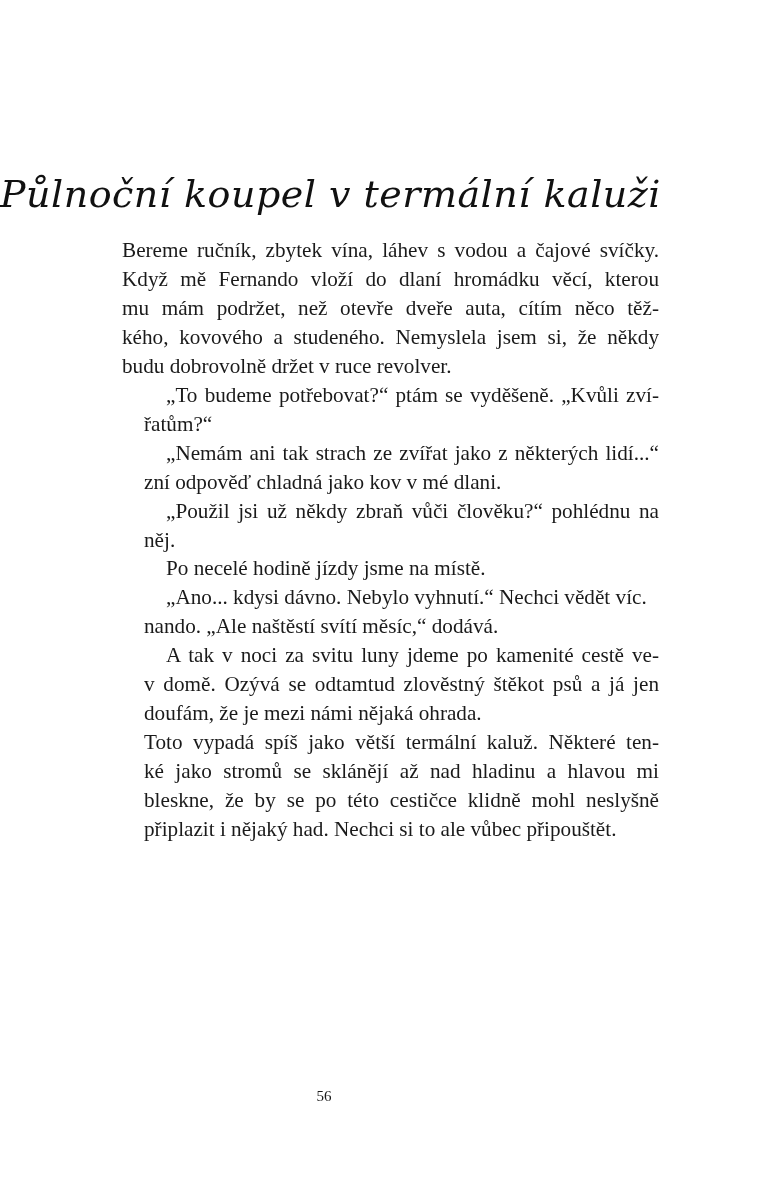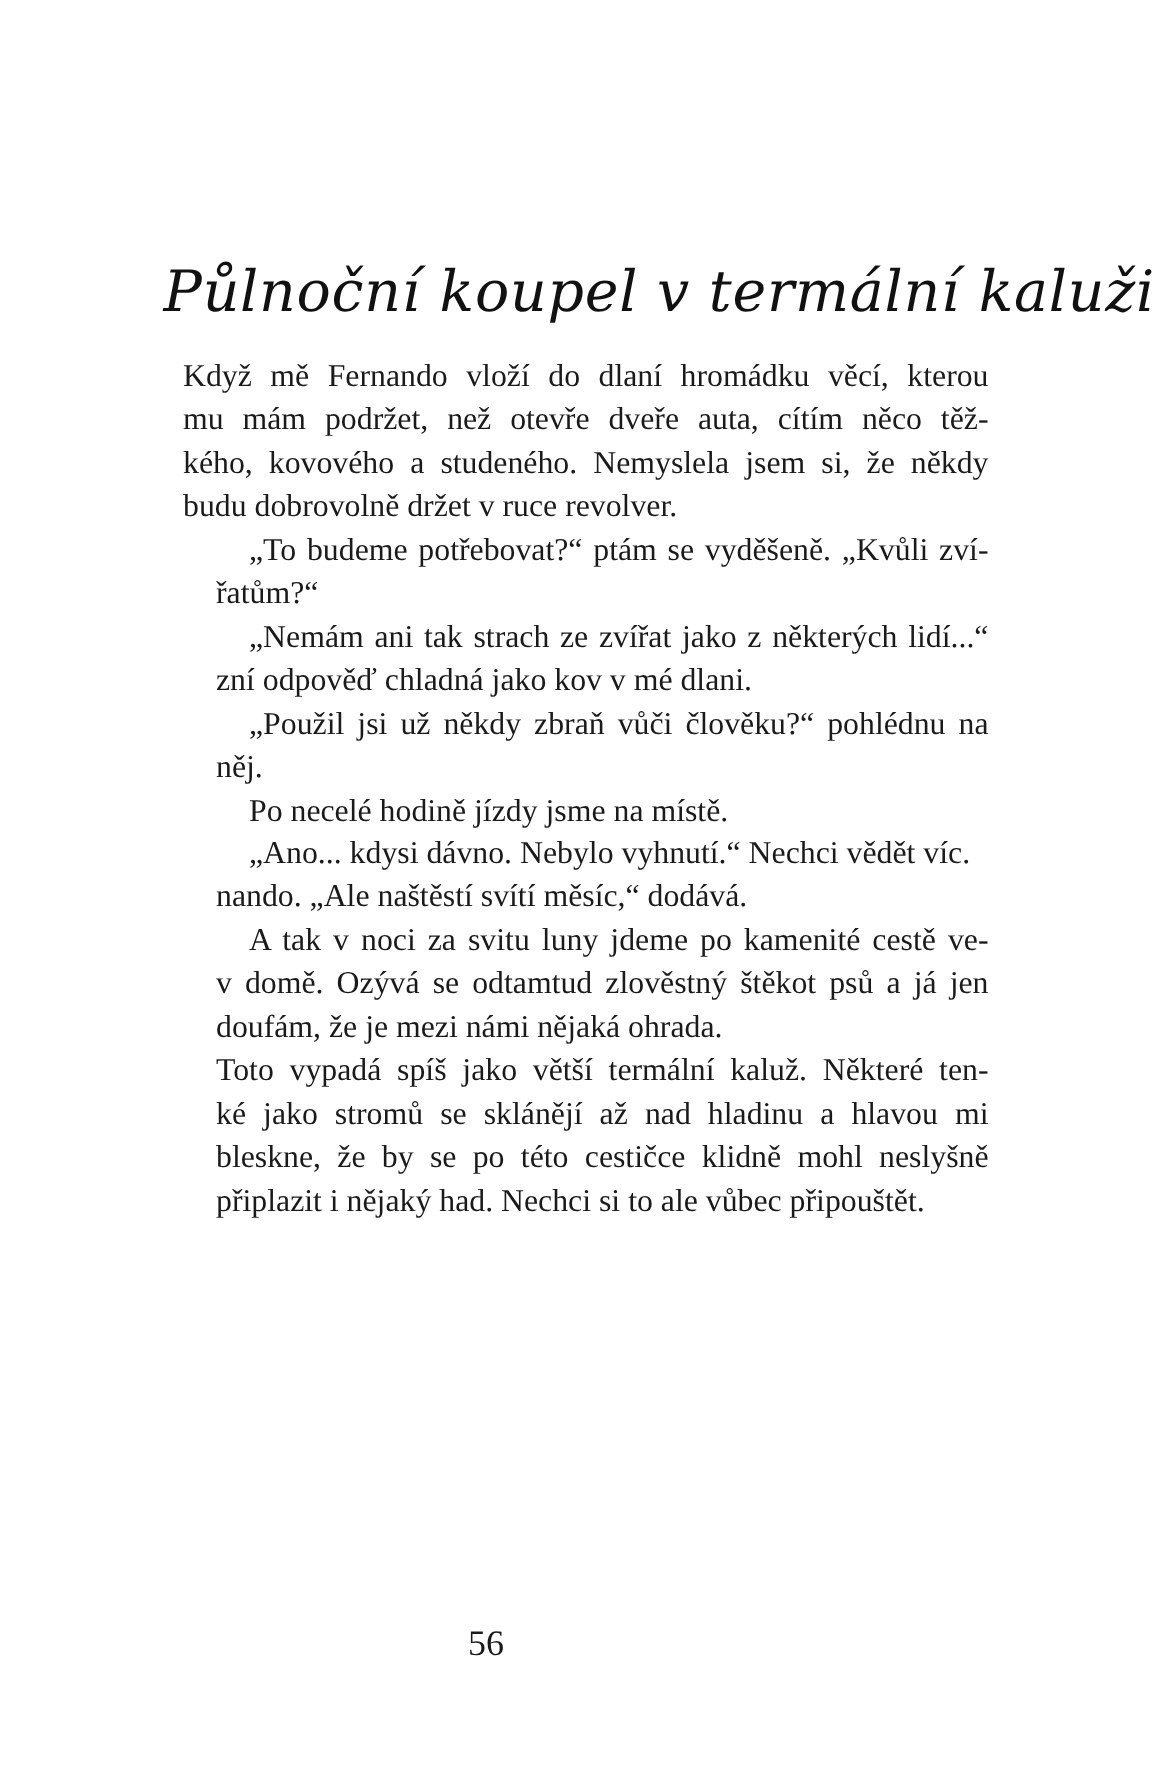--- a/index.html
+++ b/index.html
@@ -18,21 +18,21 @@
       position: absolute;
       left: 0; top: 0;
       width: 770px;
       height: 1182px;
     }
     .chapter-title {
       position: absolute;
       left: 0;
       top: 164px;
       width: 770px;
-      text-align: right;
+      text-align: left;
       font-family: "DejaVu Serif", serif;
       font-style: italic;
       font-size: 38px;
       line-height: 60px;
       letter-spacing: 0.5px;
       color: #111111;
       margin: 0;
       font-weight: normal;
     }
     .body-text {
@@ -66,33 +66,34 @@
     .body-text .ln.indent {
       padding-left: 22px;
     }
     .page-number {
       position: absolute;
       left: 0;
       top: 1084px;
       width: 648px;
       text-align: center;
       font-family: "Liberation Serif", serif;
-      font-size: 24px;
+      font-size: 15px;
       line-height: 24px;
       color: #1a1a1a;
     }
   </style>
 </head>
 <body>
 
 <div class="page">
   <h1 class="chapter-title">Půlnoční koupel v termální kaluži</h1>
 
   <div class="body-text" id="body-text">
       <p class="first">
+        <span class="ln">Bereme ručník, zbytek vína, láhev s vodou a čajové svíčky.</span>
         <span class="ln">Když mě Fernando vloží do dlaní hromádku věcí, kterou</span>
         <span class="ln">mu mám podržet, než otevře dveře auta, cítím něco těž-</span>
         <span class="ln">kého, kovového a studeného. Nemyslela jsem si, že někdy</span>
         <span class="ln last">budu dobrovolně držet v ruce revolver.</span>
       </p>
       <p>
         <span class="ln indent">„To budeme potřebovat?“ ptám se vyděšeně. „Kvůli zví-</span>
         <span class="ln last">řatům?“</span>
       </p>
       <p>

